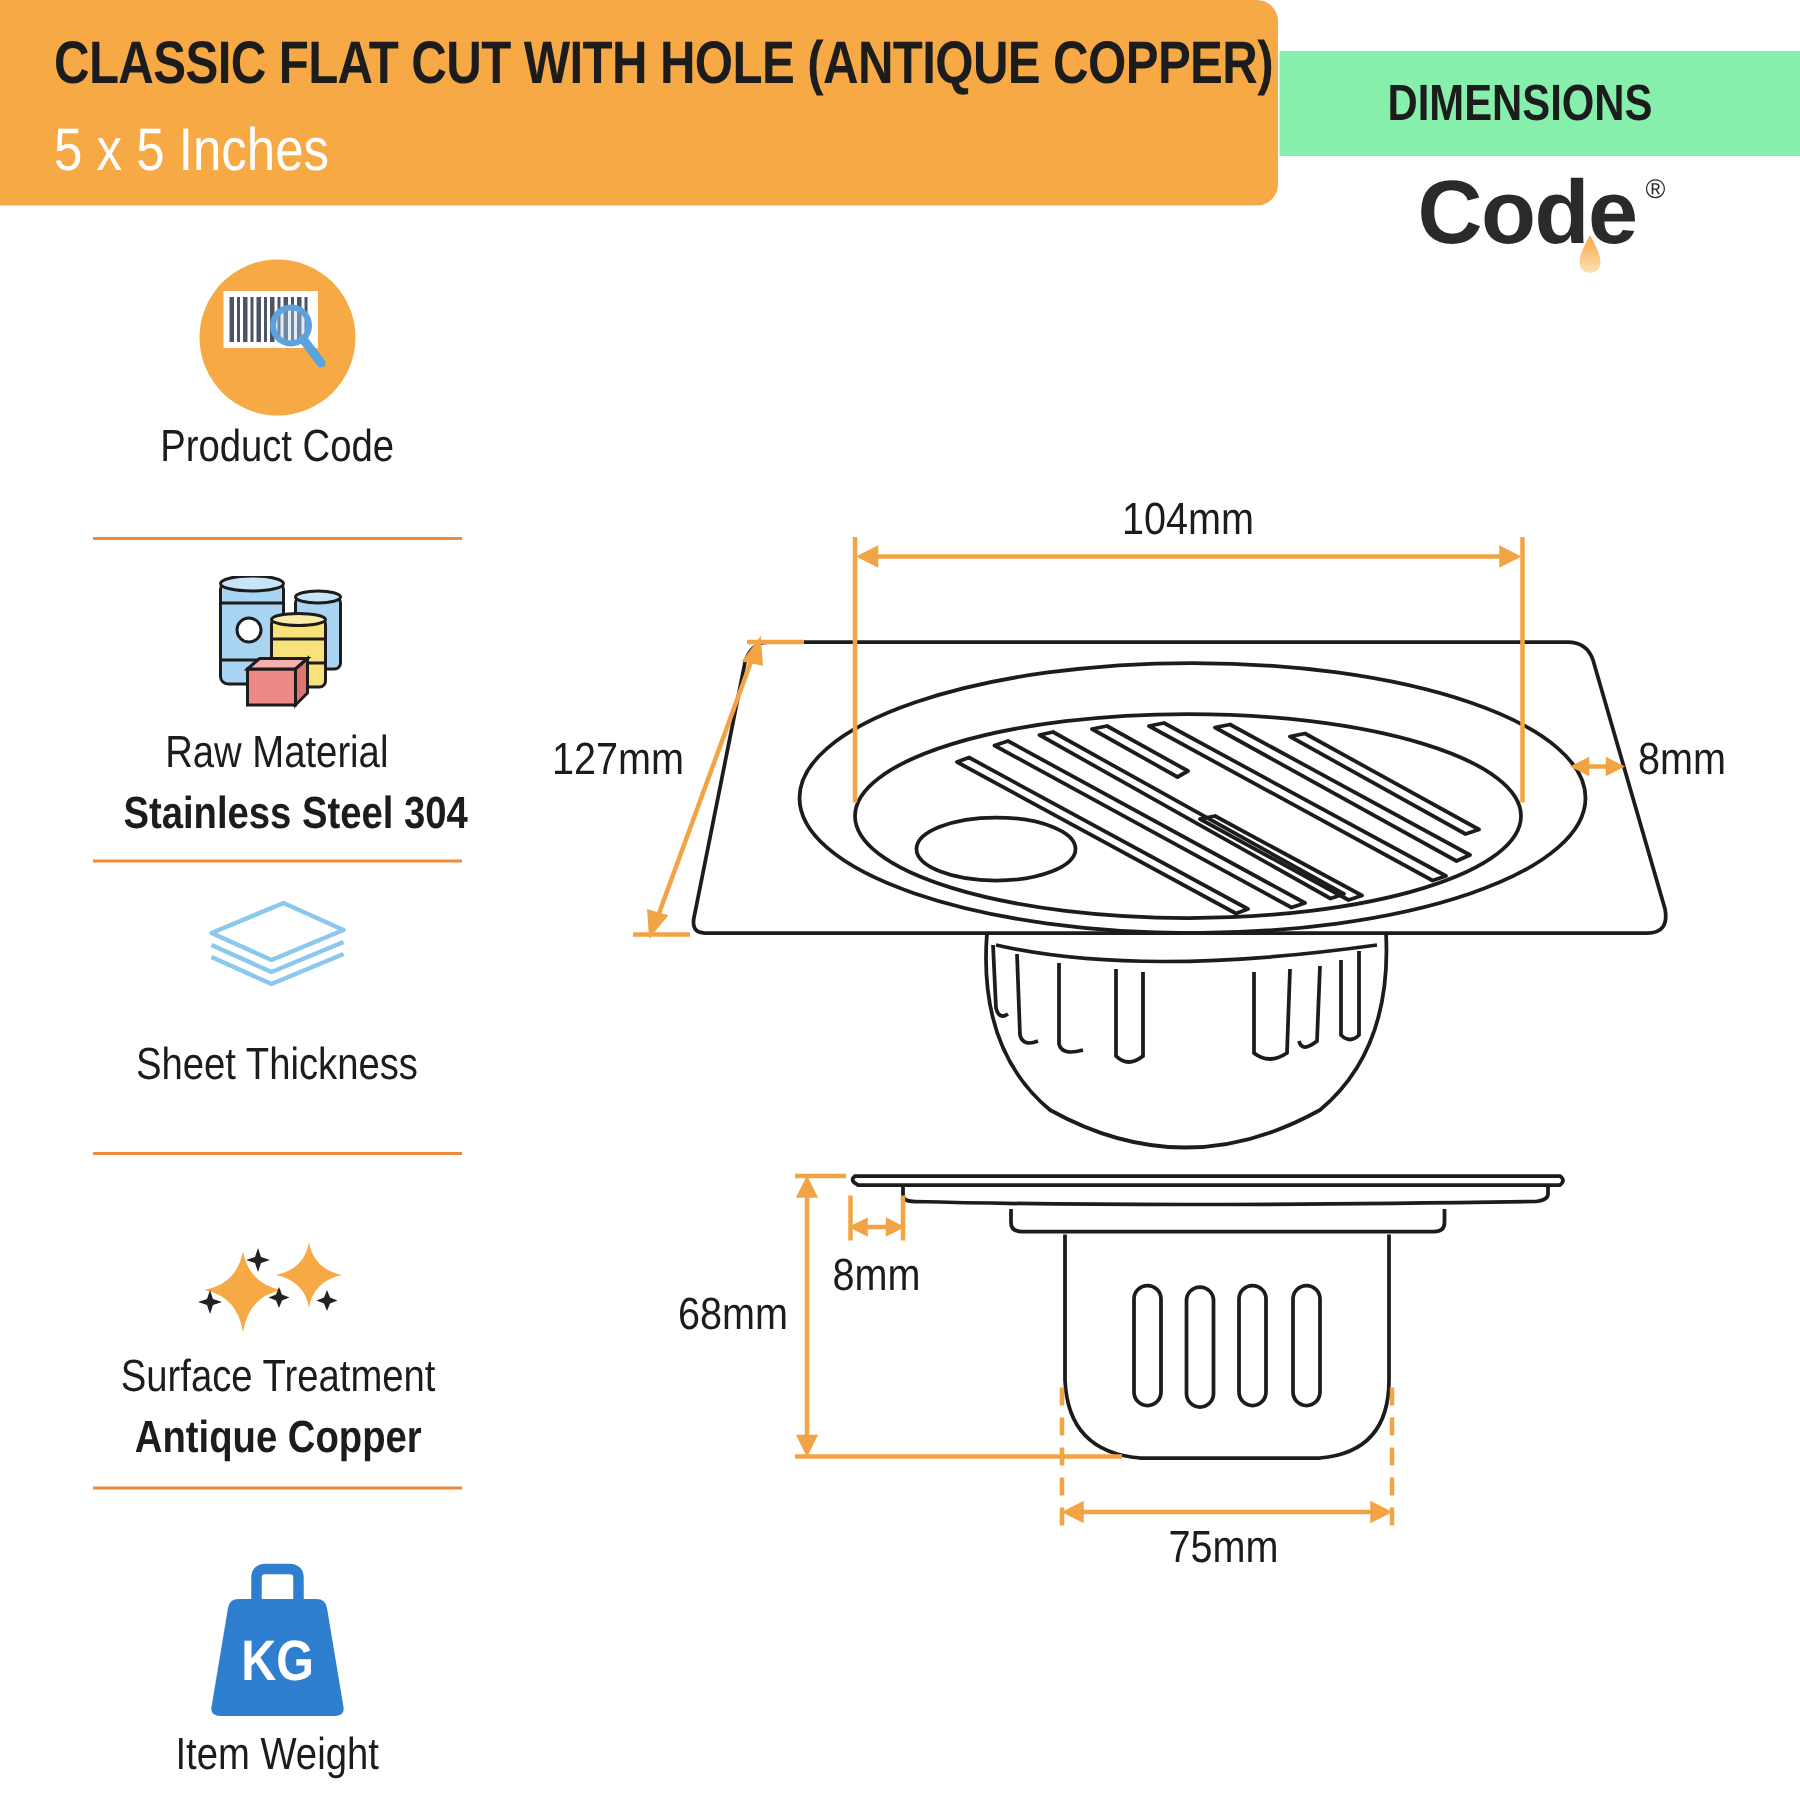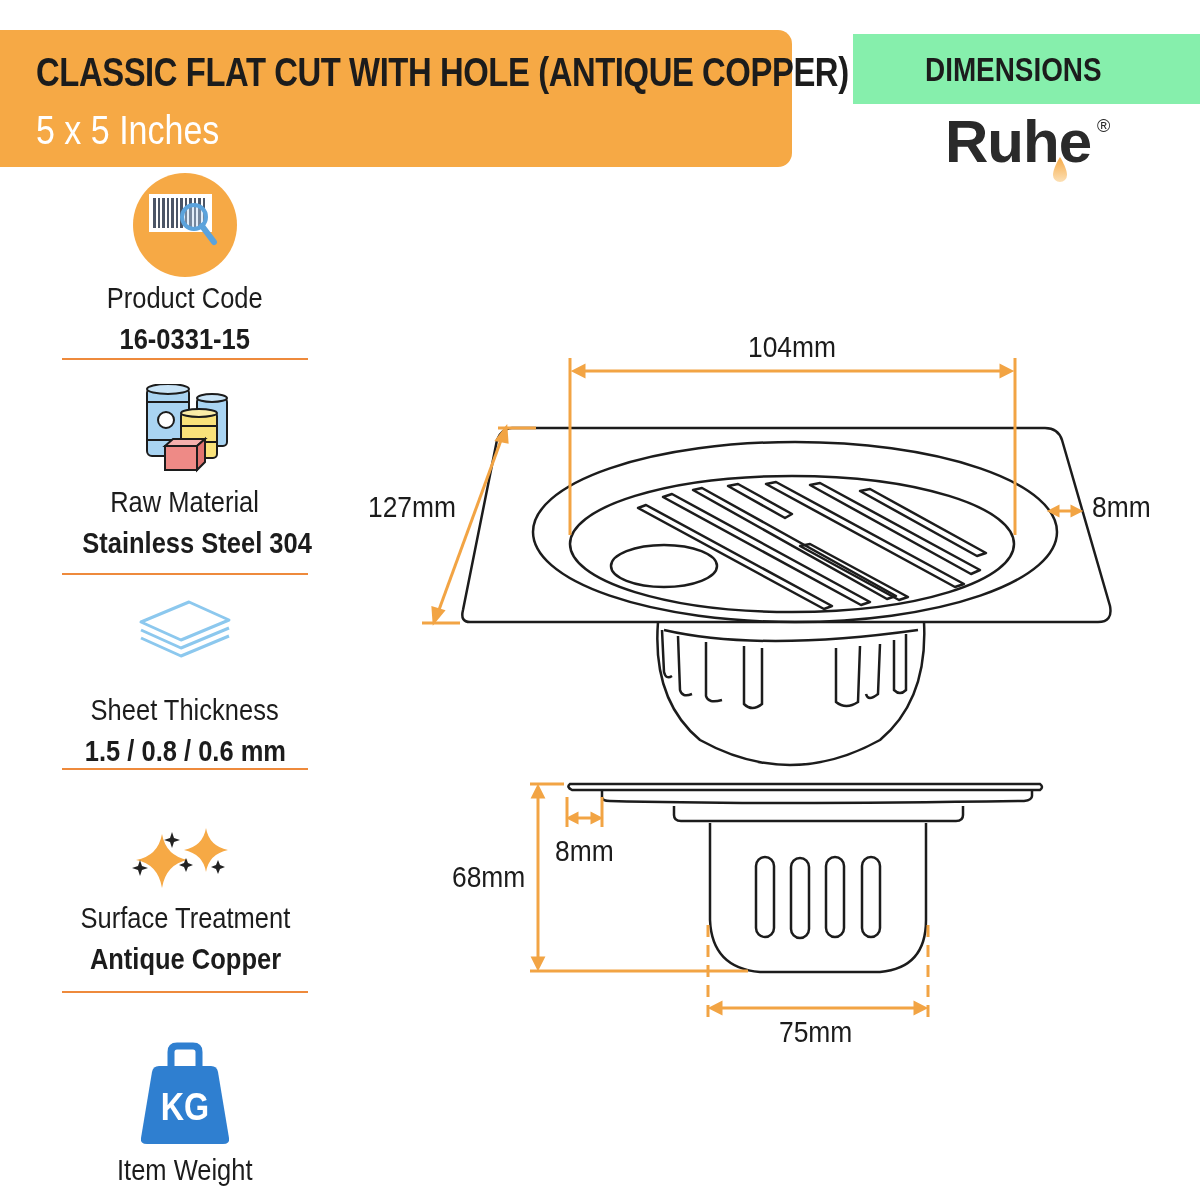--- a/index.html
+++ b/index.html
@@ -1,23 +1,22 @@
 <!DOCTYPE html>
 <html><head>
 <meta charset="utf-8">
 <style>
   * { box-sizing: border-box; margin: 0; padding: 0; }
   html, body { width: 1200px; height: 1200px; background: #ffffff; overflow: hidden; }
   body { position: relative; font-family: "Liberation Sans", "DejaVu Sans", sans-serif; color: #1c1c1c; }
 
   .header {
-    position: absolute; left: 0; top: 0; width: 792px; height: 137px;
+    position: absolute; left: 0; top: 0; width: 852px; height: 137px;
     background: #F6A945; border-radius: 0 0 14px 0;
     border-top-right-radius: 14px;
-    margin-top: 30px;
   }
   .header .title {
     position: absolute; left: 36px; top: 20px;
     font-size: 40px; font-weight: bold; letter-spacing: -0.5px;
     color: #1c1c1c; transform: scaleX(0.82); transform-origin: left top;
     white-space: nowrap;
   }
   .header .subtitle {
     position: absolute; left: 36px; top: 78px;
     font-size: 40px; color: #ffffff; transform: scaleX(0.85); transform-origin: left top;
@@ -75,21 +74,21 @@
 <div class="header">
   <div class="title">CLASSIC FLAT CUT WITH HOLE (ANTIQUE COPPER)</div>
   <div class="subtitle">5 x 5 Inches</div>
 </div>
 
 <div class="dim-bar">
   <div class="label">DIMENSIONS</div>
 </div>
 
 <div class="logo">
-  <span class="word">Ruhe</span>
+  <span class="word">Code</span>
   <span class="reg">®</span>
   <svg class="drop" width="18" height="28" viewBox="0 0 18 28">
     <defs>
         <linearGradient id="dg" x1="0" y1="0" x2="0" y2="1">
           <stop offset="0" stop-color="#F6A945"></stop>
           <stop offset="1" stop-color="#FCE0B5"></stop>
         </linearGradient>
       </defs>
     <path d="M9 1 C9 1 2 12 2 19 a7 7 0 0 0 14 0 C16 12 9 1 9 1 Z" fill="url(#dg)"></path>
   </svg>
@@ -111,21 +110,20 @@
       <rect x="57" y="26" width="3" height="30"></rect>
         <rect x="62" y="26" width="2" height="30"></rect>
       <rect x="66" y="26" width="3" height="30"></rect>
         <rect x="71" y="26" width="2" height="30"></rect>
     </g>
     <circle cx="62" cy="45" r="12" fill="rgba(180,210,240,0.4)" stroke="#5BA3DC" stroke-width="4"></circle>
     <line x1="70" y1="54" x2="82" y2="70" stroke="#5BA3DC" stroke-width="6" stroke-linecap="round"></line>
   </svg>
   <div style="margin-top:2px;">
     <span class="textline"><span class="name">Product Code</span></span>
-    <span class="textline"><span class="value">16-0331-15</span></span>
   </div>
   <div class="rule" style="top:186px;"></div>
 </div>
 
 <div class="spec" style="top:384px;">
   <svg class="icon" width="100" height="90" viewBox="0 0 100 90">
     <g stroke="#1c1c1c" stroke-width="2">
       <rect x="62" y="14" width="30" height="48" rx="4" fill="#A9D4F2"></rect>
       <ellipse cx="77" cy="14" rx="15" ry="4" fill="#C9E4F7"></ellipse>
       <rect x="12" y="4" width="42" height="68" rx="5" fill="#A9D4F2"></rect>
@@ -152,21 +150,20 @@
 <div class="spec" style="top:598px;">
   <svg class="icon" width="96" height="66" viewBox="0 0 96 66">
     <g fill="none" stroke="#8CC8EE" stroke-width="3" stroke-linejoin="round">
       <polygon points="4,24 52,4 92,22 44,42"></polygon>
       <polyline points="4,32 44,50 92,30"></polyline>
       <polyline points="4,40 44,58 92,38"></polyline>
     </g>
   </svg>
   <div style="margin-top:28px;">
     <span class="textline"><span class="name">Sheet Thickness</span></span>
-    <span class="textline"><span class="value">1.5 / 0.8 / 0.6 mm</span></span>
   </div>
   <div class="rule" style="top:170px;"></div>
 </div>
 
 <div class="spec" style="top:826px;">
   <svg class="icon" width="110" height="70" viewBox="0 0 110 70">
     <path d="M30 8 Q34 30 56 34 Q34 38 30 62 Q26 38 4 34 Q26 30 30 8 Z" fill="#F6A945" transform="translate(2,0)"></path>
     <path d="M70 2 Q73 20 92 24 Q73 28 70 46 Q67 28 48 24 Q67 20 70 2 Z" fill="#F6A945" transform="translate(6,0)"></path>
     <path d="M42 6 L44 12 L50 14 L44 16 L42 22 L40 16 L34 14 L40 12 Z" fill="#222"></path>
     <path d="M10 34 L12 40 L18 42 L12 44 L10 50 L8 44 L2 42 L8 40 Z" fill="#222"></path>

